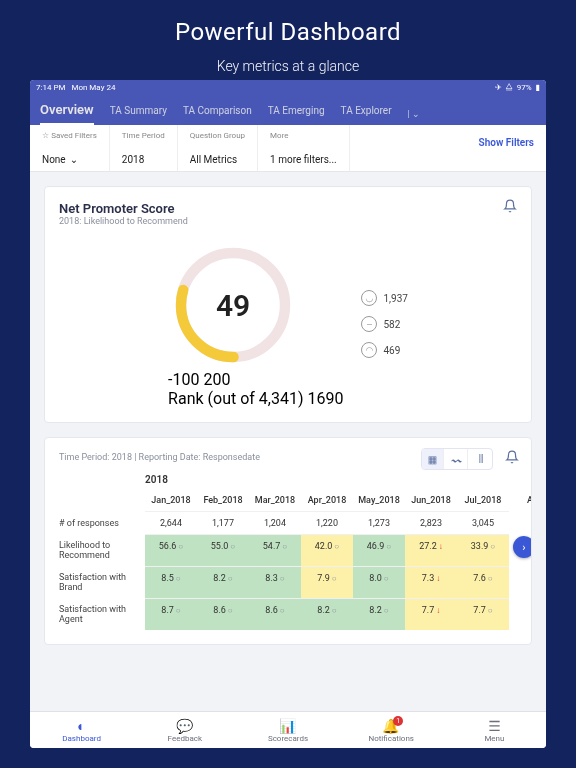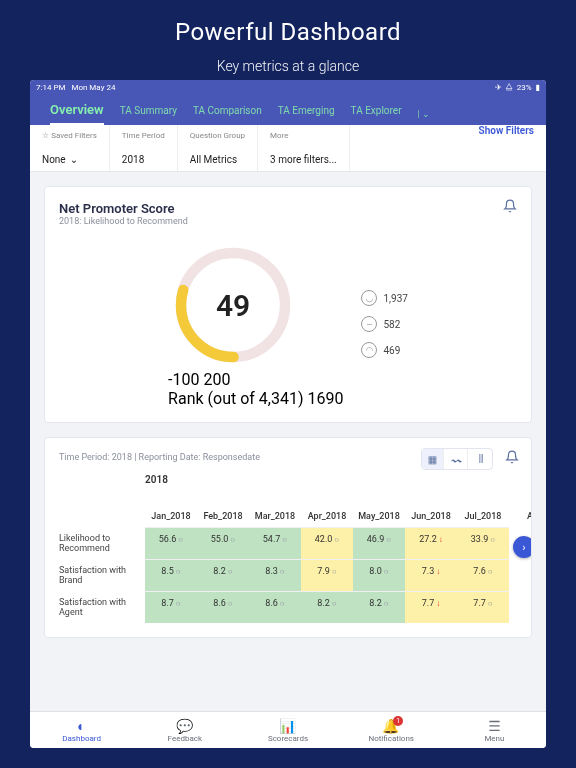--- a/index.html
+++ b/index.html
@@ -3,30 +3,30 @@
 <meta charset="utf-8">
 <style>
   * { box-sizing: border-box; margin: 0; padding: 0; font-family: -apple-system, BlinkMacSystemFont, "Segoe UI", Roboto, sans-serif; }
   body { background: #13235e; width: 576px; height: 768px; overflow: hidden; }
   .hero { text-align: center; padding: 18px 0 6px; color: #ffffff; }
   .hero h1 { font-size: 24px; font-weight: 400; letter-spacing: 0.5px; }
   .hero p { font-size: 14px; font-weight: 300; margin-top: 12px; opacity: 0.95; }
   .device { background: #f1f3f7; margin: 0 30px; border-radius: 4px; overflow: hidden; height: 668px; position: relative; }
   .statusbar { height: 14px; background: #4857b6; color: #fff; font-size: 8px; display: flex; justify-content: space-between; align-items: center; padding: 0 6px; }
   .statusbar .right { display: flex; gap: 4px; align-items: center; }
-  .navbar { background: #4857b6; color: #86efac; padding: 8px 20px 0; }
+  .navbar { background: #4857b6; color: #e5e5e5; padding: 8px 10px 0; }
   .nav-tabs { display: flex; gap: 16px; font-size: 10px; align-items: center; }
   .nav-tabs .tab { opacity: 0.85; cursor: pointer; padding-bottom: 6px; }
   .nav-tabs .tab.active { font-weight: 600; font-size: 13px; opacity: 1; border-bottom: 2px solid #fff; }
   .nav-tabs .chev { opacity: 0.8; font-size: 9px; }
   .filterbar { background: #fff; display: flex; font-size: 9px; color: #555; border-bottom: 1px solid #e5e5ea; }
   .filterbar .fcol { padding: 6px 12px; border-right: 1px solid #eee; }
   .filterbar .fcol .label { color: #888; font-size: 8px; }
   .filterbar .fcol .val { color: #222; font-size: 10px; margin-top: 14px; display: flex; align-items: center; gap: 4px; }
-  .filterbar .showf { margin-left: auto; color: #3a57d6; font-weight: 600; font-size: 10px; padding: 0 12px; }
+  .filterbar .showf { margin-left: auto; color: #3a57d6; font-weight: 600; font-size: 10px; padding: 12px 12px; }
   .content { padding: 14px; display: flex; flex-direction: column; gap: 14px; overflow: hidden; }
   .card { background: #fff; border: 1px solid #e5e7ee; border-radius: 4px; padding: 14px; position: relative; }
   .card h2 { font-size: 13px; font-weight: 600; color: #2b2f4a; }
   .card .sub { font-size: 9px; color: #8a8f9c; margin-top: 0; }
   .bell { position: absolute; top: 12px; right: 14px; color: #5a6fa0; font-size: 14px; }
   .gauge-wrap { display: flex; justify-content: center; align-items: center; gap: 18px; margin-top: 14px; }
   .gauge { position: relative; width: 130px; height: 130px; }
   .gauge svg { width: 100%; height: 100%; }
   .gauge .score { position: absolute; inset: 0; display: flex; align-items: center; justify-content: center; font-size: 30px; font-weight: 600; color: #222; }
   .facecol { display: flex; flex-direction: column; gap: 10px; font-size: 10px; color: #444; }
@@ -34,21 +34,21 @@
   .face { width: 16px; height: 16px; border: 1.2px solid #999; border-radius: 50%; display: inline-flex; align-items: center; justify-content: center; font-size: 9px; color: #999; }
   .view-icons { position: absolute; top: 10px; right: 38px; display: flex; gap: 2px; border: 1px solid #e2e5ef; border-radius: 4px; overflow: hidden; }
   .view-icons span { width: 22px; height: 20px; display: flex; align-items: center; justify-content: center; font-size: 10px; color: #5a6fa0; border-right: 1px solid #eee; }
   .view-icons span:last-child { border-right: none; }
   .view-icons span.active { background: #eef1fb; }
   .grid { margin-top: 12px; font-size: 9px; overflow: hidden; position: relative; }
   .grid .year { font-size: 10px; font-weight: 600; color: #333; padding-left: 86px; padding-bottom: 4px; }
   .grid-row { display: flex; align-items: stretch; }
   .grid-row .rh { width: 86px; flex-shrink: 0; padding: 6px 6px 6px 0; color: #444; font-size: 9px; display: flex; align-items: center; }
   .grid-row .cell { width: 52px; flex-shrink: 0; text-align: center; padding: 6px 2px; border-top: 1px solid #f0f0f3; color: #333; position: relative; font-size: 9px; }
-  .hdr .cell { font-weight: 500; border-top: none; color: #333; margin-top: 16px; }
+  .hdr .cell { font-weight: 500; border-top: none; color: #333; }
   .hdr .rh { color: #333; }
   .g { background: #bfe2c2; }
   .y { background: #fdf0a8; }
   .ar { color: #d33; font-size: 8px; }
   .oc { color: #8a8f9c; font-size: 8px; }
   .scroll-next { position: absolute; right: -4px; top: 62px; width: 22px; height: 22px; border-radius: 50%; background: #3a57d6; color: #fff; display: flex; align-items: center; justify-content: center; font-size: 11px; box-shadow: 0 1px 3px rgba(0,0,0,0.3); z-index: 5; }
   .tabbar { position: absolute; bottom: 0; left: 0; right: 0; background: #fff; border-top: 1px solid #e0e0e6; display: flex; }
   .tabbar .titem { flex: 1; text-align: center; padding: 6px 0 5px; font-size: 8px; color: #6c6f7a; }
   .tabbar .titem.active { color: #3a57d6; }
   .tabbar .ticon { font-size: 14px; display: block; position: relative; }
@@ -65,21 +65,21 @@
 <div class="device">
 
   <div class="statusbar">
     <div>
       <span>7:14 PM</span>&nbsp;&nbsp;
       <span>Mon May 24</span>
     </div>
     <div class="right">
       <span>✈</span>
       <span>⧋</span>
-      <span>23%</span>
+      <span>97%</span>
       <span>▮</span>
     </div>
   </div>
 
   <div class="navbar">
     <div class="nav-tabs">
       <span class="tab active">Overview</span>
       <span class="tab">TA Summary</span>
       <span class="tab">TA Comparison</span>
       <span class="tab">TA Emerging</span>
@@ -99,21 +99,21 @@
     <div class="fcol">
       <div class="label">Time Period</div>
       <div class="val">2018</div>
     </div>
     <div class="fcol">
       <div class="label">Question Group</div>
       <div class="val">All Metrics</div>
     </div>
     <div class="fcol">
       <div class="label">More</div>
-      <div class="val">3 more filters...</div>
+      <div class="val">1 more filters...</div>
     </div>
     <div class="showf">Show Filters</div>
   </div>
 
   <div class="content">
 
     <div class="card">
       <span class="bell">
         <svg width="14" height="14" viewBox="0 0 24 24" fill="none" stroke="currentColor" stroke-width="2">
             <path d="M18 8a6 6 0 1 0-12 0c0 7-3 9-3 9h18s-3-2-3-9"></path>
@@ -175,20 +175,30 @@
             <div class="rh"></div>
             <div class="cell">Jan_2018</div>
             <div class="cell">Feb_2018</div>
             <div class="cell">Mar_2018</div>
             <div class="cell">Apr_2018</div>
             <div class="cell">May_2018</div>
             <div class="cell">Jun_2018</div>
             <div class="cell">Jul_2018</div>
             <div class="cell">Aug</div>
           </div>
+        <div class="grid-row" id="resp-row">
+            <div class="rh"># of responses</div>
+            <div class="cell">2,644</div>
+            <div class="cell">1,177</div>
+            <div class="cell">1,204</div>
+            <div class="cell">1,220</div>
+            <div class="cell">1,273</div>
+            <div class="cell">2,823</div>
+            <div class="cell">3,045</div>
+          </div>
         <div id="metric-rows">
             <div class="grid-row">
               <div class="rh">Likelihood to Recommend</div>
               <div class="cell g">56.6<span class="oc"> ○</span></div>
               <div class="cell g">55.0<span class="oc"> ○</span></div>
               <div class="cell g">54.7<span class="oc"> ○</span></div>
               <div class="cell y">42.0<span class="oc"> ○</span></div>
               <div class="cell g">46.9<span class="oc"> ○</span></div>
               <div class="cell y">27.2<span class="ar"> ↓</span></div>
               <div class="cell y">33.9<span class="oc"> ○</span></div>

